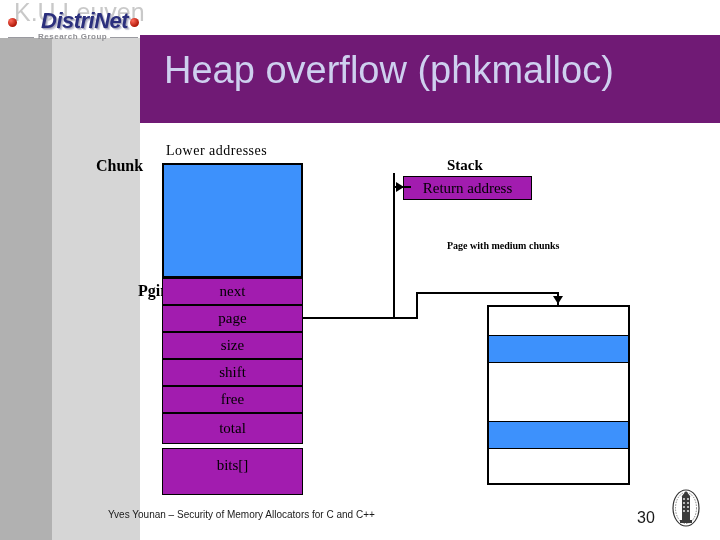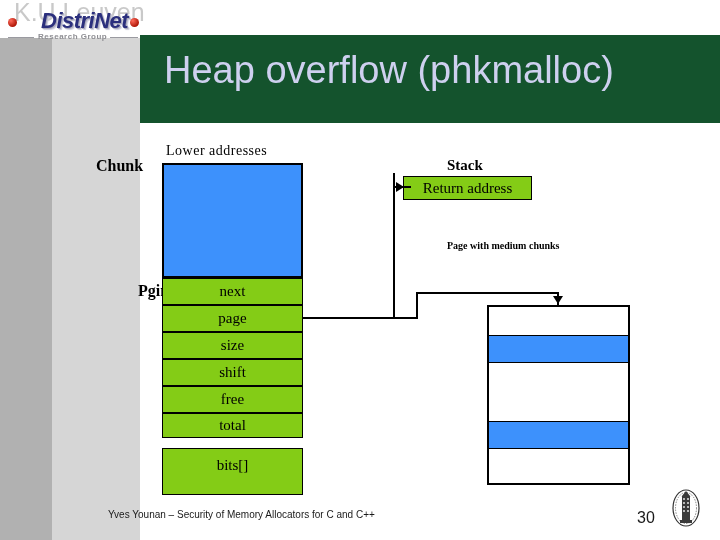--- a/index.html
+++ b/index.html
@@ -36,32 +36,32 @@
   #logo .rule-l{position:absolute;left:8px;top:37px;width:26px;height:1px;background:#9a9aa0;}
   #logo .rule-r{position:absolute;left:110px;top:37px;width:28px;height:1px;background:#9a9aa0;}
   #logo .dot{position:absolute;width:9px;height:9px;border-radius:50%;
     background:radial-gradient(circle at 32% 30%,#ff6a5a,#b01808 70%);}
   #logo .dot.l{left:8px;top:18px;}
   #logo .dot.r{left:130px;top:18px;}
 
   
   #title-bar{
     position:absolute;left:140px;top:35px;width:580px;height:88px;
-    background:#14532d;
+    background:#701a75;
   }
   #title-text{
     position:absolute;left:24px;top:14px;
     font-family:"Liberation Sans",sans-serif;
     font-size:38px;color:#ced0ef;white-space:nowrap;letter-spacing:0px;
   }
 
   
   .lbl{position:absolute;white-space:nowrap;font-family:"Liberation Serif",serif;color:#000;}
   .box{position:absolute;border:2px solid #000;box-sizing:border-box;background:#fff;}
-  .cell{position:absolute;border:1px solid #000;box-sizing:border-box;background:#84cc16;
+  .cell{position:absolute;border:1px solid #000;box-sizing:border-box;background:#a21caf;
         display:flex;align-items:center;justify-content:center;
         font-family:"Liberation Serif",serif;font-size:15px;color:#000;}
   .blue{background:#3d91fc;}
   .hline{position:absolute;background:#000;height:2px;}
   .vline{position:absolute;background:#000;width:2px;}
   .arrowR{position:absolute;width:0;height:0;border-top:5px solid transparent;
           border-bottom:5px solid transparent;border-left:8px solid #000;}
   .arrowD{position:absolute;width:0;height:0;border-left:5px solid transparent;
           border-right:5px solid transparent;border-top:8px solid #000;}
 
@@ -74,21 +74,21 @@
 
   
   #chunk-block{left:162px;top:163px;width:141px;height:115px;}
 
   
   #pginfo-next {left:162px;top:278px;width:141px;height:27px;}
   #pginfo-page {left:162px;top:305px;width:141px;height:27px;}
   #pginfo-size {left:162px;top:332px;width:141px;height:27px;}
   #pginfo-shift{left:162px;top:359px;width:141px;height:27px;}
   #pginfo-free {left:162px;top:386px;width:141px;height:27px;}
-  #pginfo-total{left:162px;top:413px;width:141px;height:25px;}
+  #pginfo-total{left:162px;top:413px;width:141px;height:31px;}
   #pginfo-bits {left:162px;top:448px;width:141px;height:47px;align-items:flex-start;padding-top:8px;}
 
   
   #ret-box{left:403px;top:176px;width:129px;height:24px;font-size:15px;}
 
   
   #page-box{left:487px;top:305px;width:143px;height:180px;}
   .pband{position:absolute;left:489px;box-sizing:border-box;}
   #pb1{top:307px;width:139px;height:28px;background:#fff;}
   #pb2{top:335px;width:139px;height:28px;background:#3d91fc;border-top:1px solid #000;border-bottom:1px solid #000;}

